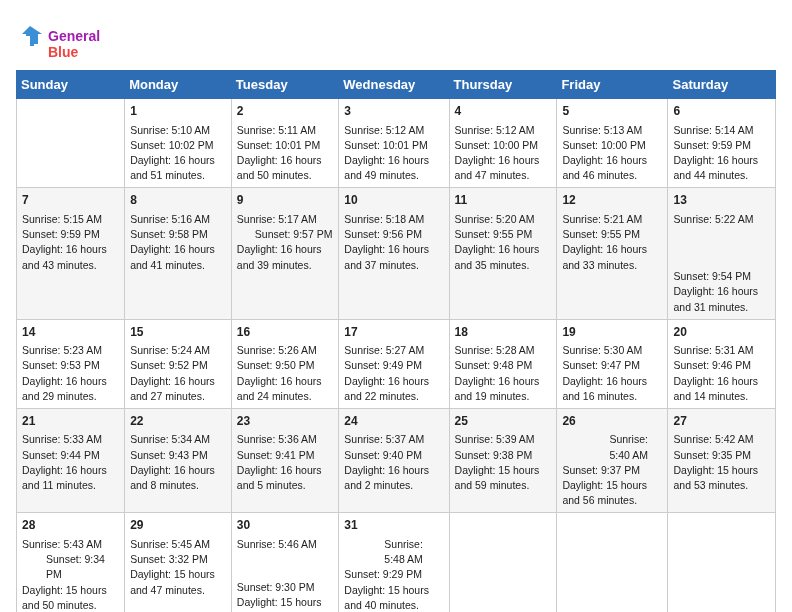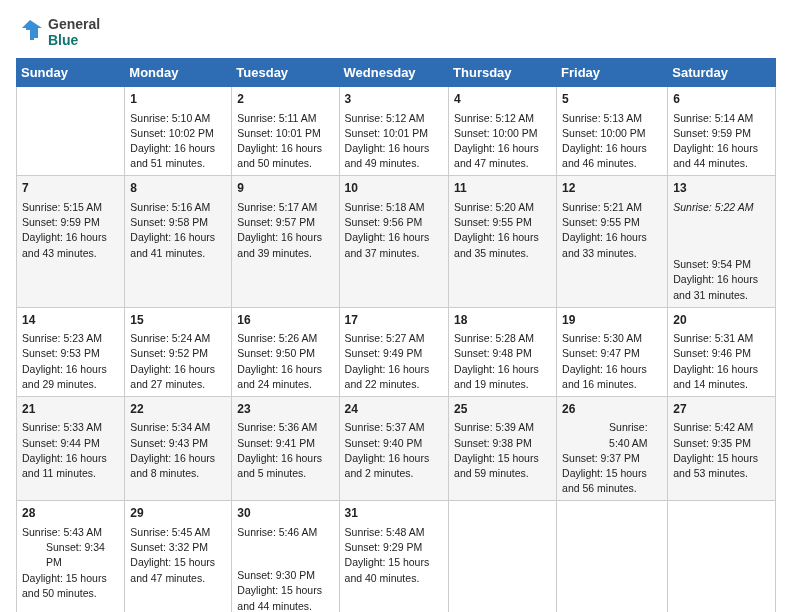--- a/index.html
+++ b/index.html
@@ -78,22 +78,22 @@
   <div class="logo">
     <div style="display:flex;align-items:center;gap:4px;">
       <svg width="28" height="28" viewBox="0 0 28 28">
         <polygon points="14,2 26,10 22,10 22,20 16,20 16,10 10,10 6,10" fill="#3a8fd6"></polygon>
         <polygon points="14,2 26,10 14,18 2,10" fill="none" stroke="#3a8fd6" stroke-width="0"></polygon>
         <path d="M4,10 L14,4 L24,10 L20,10 L20,22 L8,22 L8,10 Z" fill="none"></path>
 
         <polygon points="10,6 22,12 18,12 18,22 14,22 14,12 10,12" fill="#3a8fd6"></polygon>
       </svg>
       <div style="display:flex;flex-direction:column;line-height:1.15;">
-        <span style="font-size:14px;font-weight:bold;color:#404040;">General</span>
-        <span style="font-size:14px;font-weight:bold;color:#0f766e;">Blue</span>
+        <span style="font-size:14px;font-weight:bold;color:#a21caf;margin-top:12px;">General</span>
+        <span style="font-size:14px;font-weight:bold;color:#ef4444;">Blue</span>
       </div>
     </div>
   </div>
   <div class="title-block">
     <div class="month-title"></div>
     <div class="location-title"></div>
   </div>
 </div>
 
 <table>
@@ -165,21 +165,21 @@
         <td>
           <span class="day-num">8</span>
           <span style="display: block;">Sunrise: 5:16 AM</span>
           <span style="display: block;">Sunset: 9:58 PM</span>
           <span style="display: block;">Daylight: 16 hours</span>
           <span style="display: block;">and 41 minutes.</span>
         </td>
         <td>
           <span class="day-num">9</span>
           <span style="display: block;">Sunrise: 5:17 AM</span>
-          <span style="display: block;">Sunset: 9:57 PM</span>
+          <span style="display: block; margin-left: 18px;">Sunset: 9:57 PM</span>
           <span style="display: block;">Daylight: 16 hours</span>
           <span style="display: block;">and 39 minutes.</span>
         </td>
         <td>
           <span class="day-num">10</span>
           <span style="display: block;">Sunrise: 5:18 AM</span>
           <span style="display: block;">Sunset: 9:56 PM</span>
           <span style="display: block;">Daylight: 16 hours</span>
           <span style="display: block;">and 37 minutes.</span>
         </td>
@@ -192,21 +192,21 @@
         </td>
         <td>
           <span class="day-num">12</span>
           <span style="display: block;">Sunrise: 5:21 AM</span>
           <span style="display: block;">Sunset: 9:55 PM</span>
           <span style="display: block;">Daylight: 16 hours</span>
           <span style="display: block;">and 33 minutes.</span>
         </td>
         <td>
           <span class="day-num">13</span>
-          <span style="display: block; font-style: italic;">Sunrise: 5:22 AM</span>
+          <span style="display: block;">Sunrise: 5:22 AM</span>
           <span style="display: block; margin-top: 42px;">Sunset: 9:54 PM</span>
           <span style="display: block;">Daylight: 16 hours</span>
           <span style="display: block;">and 31 minutes.</span>
         </td>
       </tr>
       <tr>
         <td>
           <span class="day-num">14</span>
           <span style="display: block;">Sunrise: 5:23 AM</span>
           <span style="display: block;">Sunset: 9:53 PM</span>
@@ -324,21 +324,21 @@
         </td>
         <td>
           <span class="day-num">30</span>
           <span style="display: block;">Sunrise: 5:46 AM</span>
           <span style="display: block; margin-top: 28px;">Sunset: 9:30 PM</span>
           <span style="display: block;">Daylight: 15 hours</span>
           <span style="display: block;">and 44 minutes.</span>
         </td>
         <td>
           <span class="day-num">31</span>
-          <span style="display: block;">Sunrise: 5:48 AM</span>
+          <span style="display: block; margin-left: 40px;">Sunrise: 5:48 AM</span>
           <span style="display: block;">Sunset: 9:29 PM</span>
           <span style="display: block;">Daylight: 15 hours</span>
           <span style="display: block;">and 40 minutes.</span>
         </td>
         <td class="empty-cell"></td>
         <td class="empty-cell"></td>
         <td class="empty-cell"></td>
       </tr>
     </tbody>
 </table>

